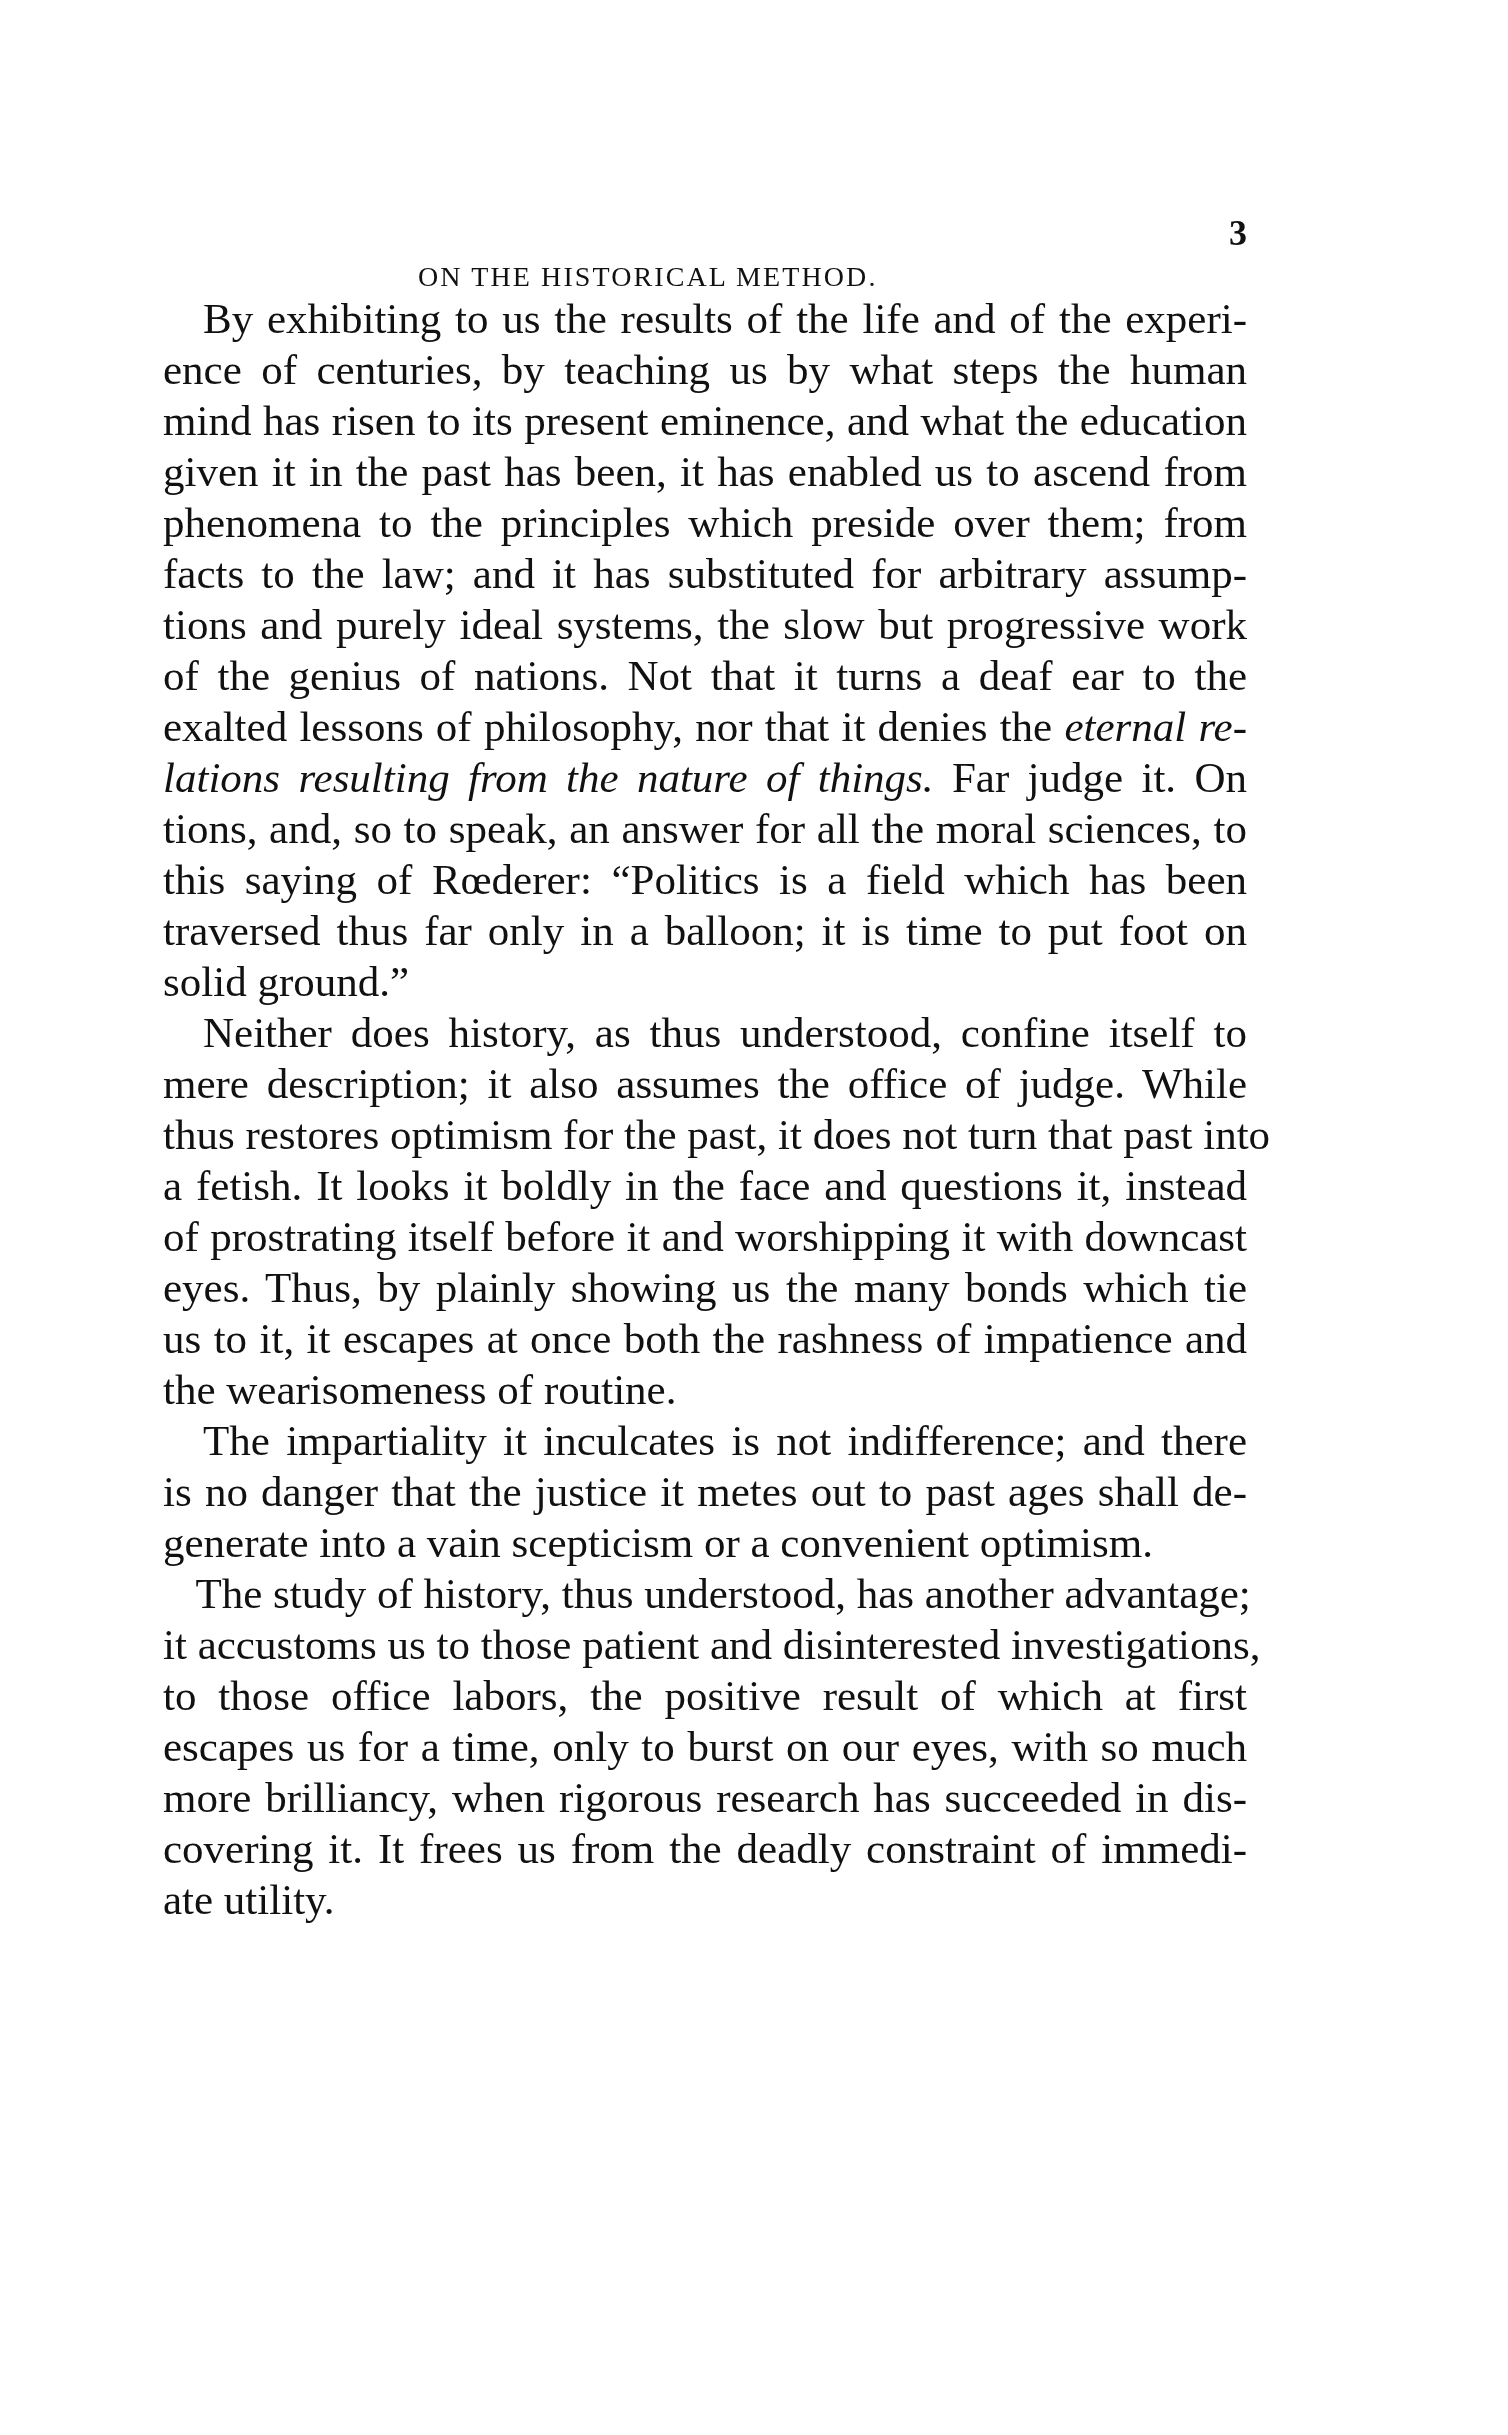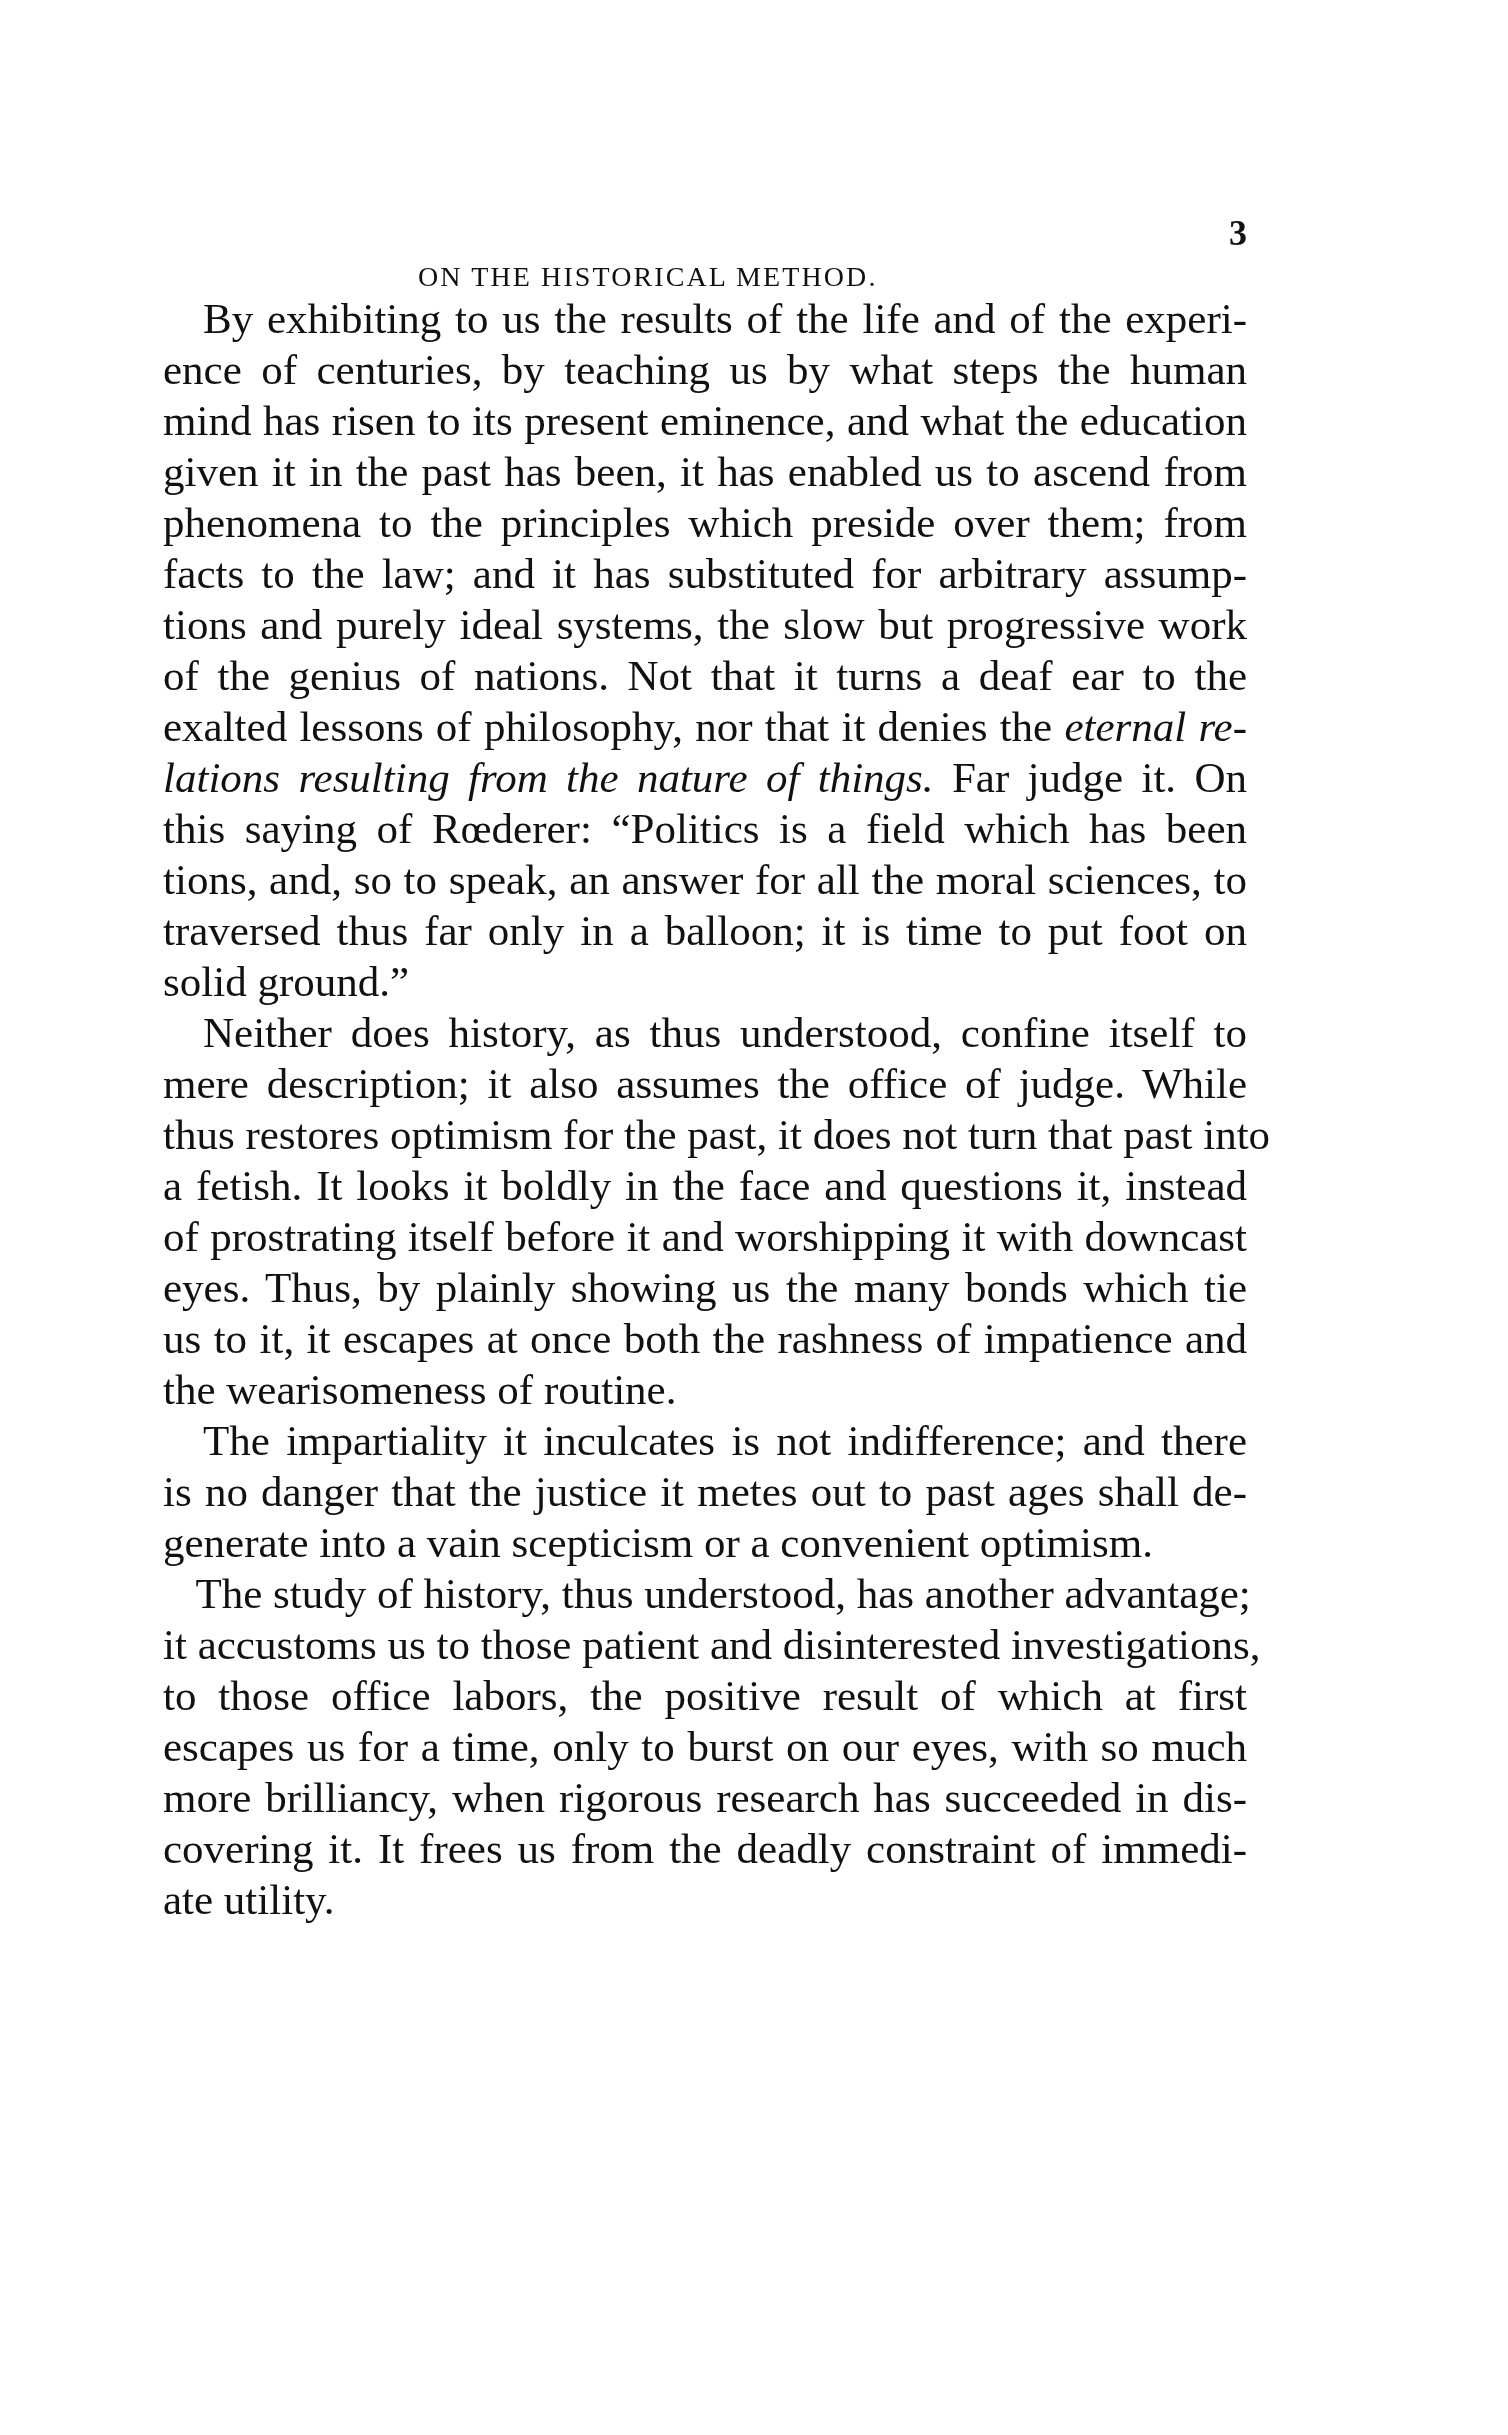--- a/index.html
+++ b/index.html
@@ -76,22 +76,22 @@
       <div class="line indent">By exhibiting to us the results of the life and of the experi-</div>
       <div class="line">ence of centuries, by teaching us by what steps the human</div>
       <div class="line">mind has risen to its present eminence, and what the education</div>
       <div class="line">given it in the past has been, it has enabled us to ascend from</div>
       <div class="line">phenomena to the principles which preside over them; from</div>
       <div class="line">facts to the law; and it has substituted for arbitrary assump-</div>
       <div class="line">tions and purely ideal systems, the slow but progressive work</div>
       <div class="line">of the genius of nations. Not that it turns a deaf ear to the</div>
       <div class="line"><span>exalted lessons of philosophy, nor that it denies the</span> <span class="it">eternal re-</span></div>
       <div class="line"><span class="it">lations resulting from the nature of things.</span> <span>Far judge it. On</span></div>
+      <div class="line">tions, and, so to speak, an answer for all the moral sciences, to</div>
       <div class="line">this saying of Rœderer: “Politics is a field which has been</div>
-      <div class="line">tions, and, so to speak, an answer for all the moral sciences, to</div>
       <div class="line">traversed thus far only in a balloon; it is time to put foot on</div>
       <div class="line last">solid ground.”</div>
     </div>
 
     <div>
       <div class="line indent">Neither does history, as thus understood, confine itself to</div>
       <div class="line">mere description; it also assumes the office of judge. While</div>
       <div class="line">thus restores optimism for the past, it does not turn that past into</div>
       <div class="line">a fetish. It looks it boldly in the face and questions it, instead</div>
       <div class="line">of prostrating itself before it and worshipping it with downcast</div>

